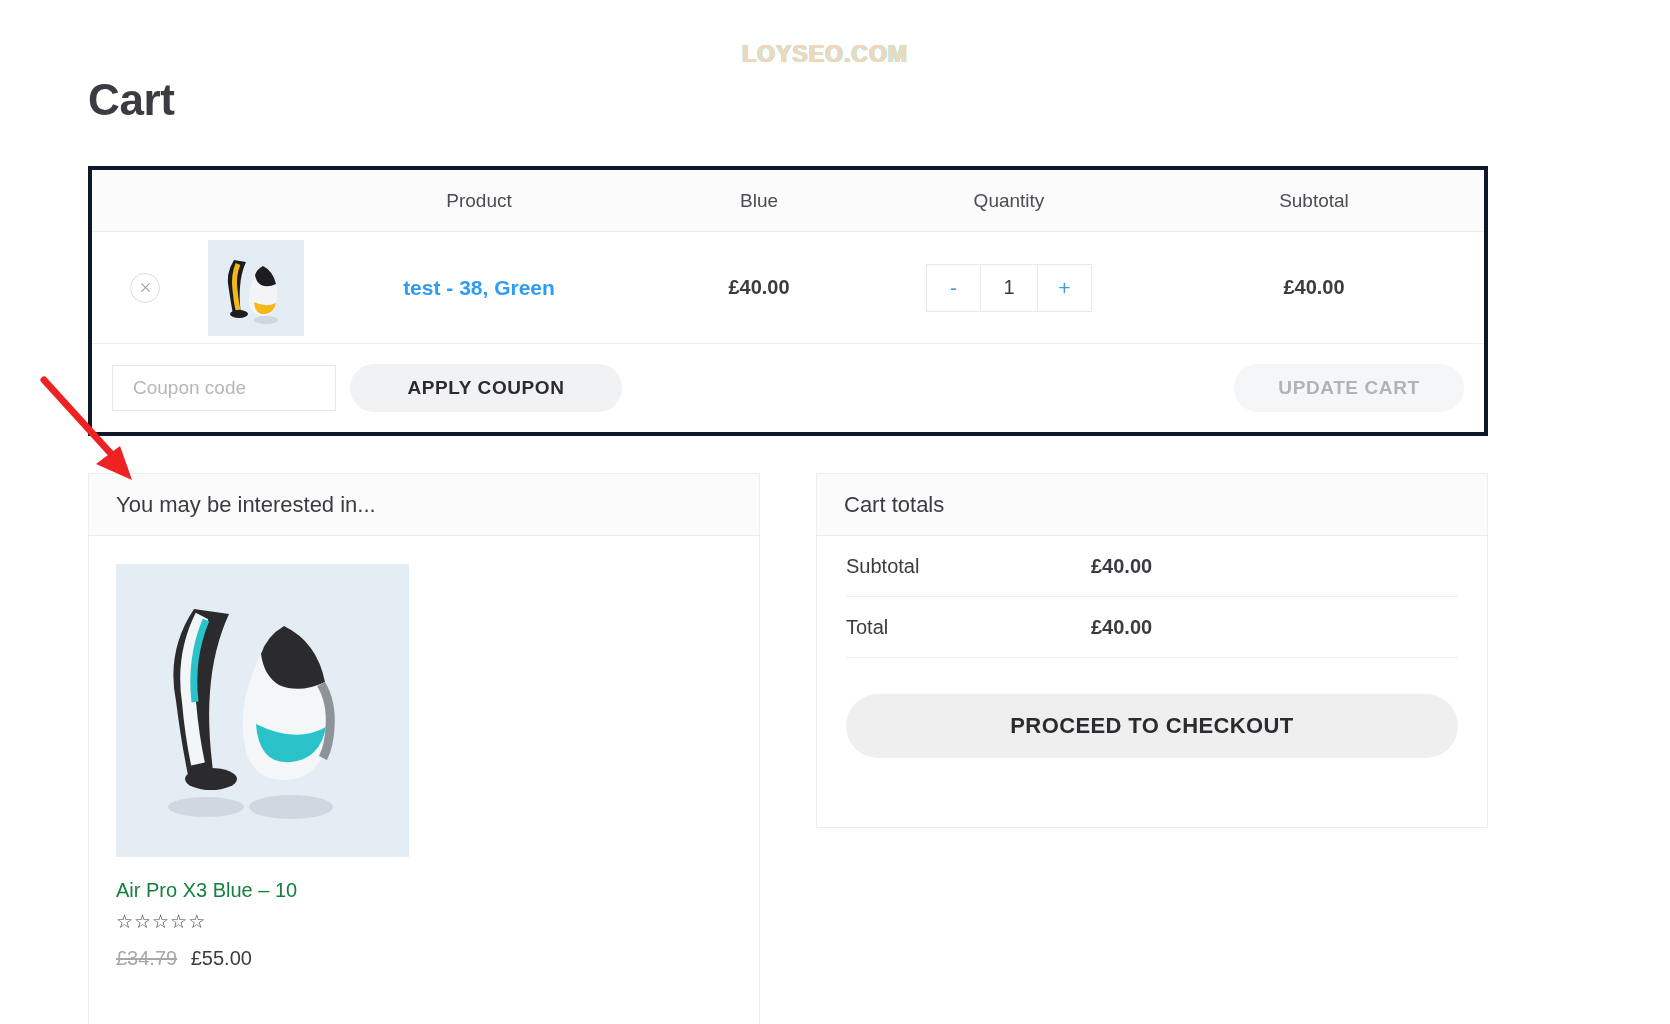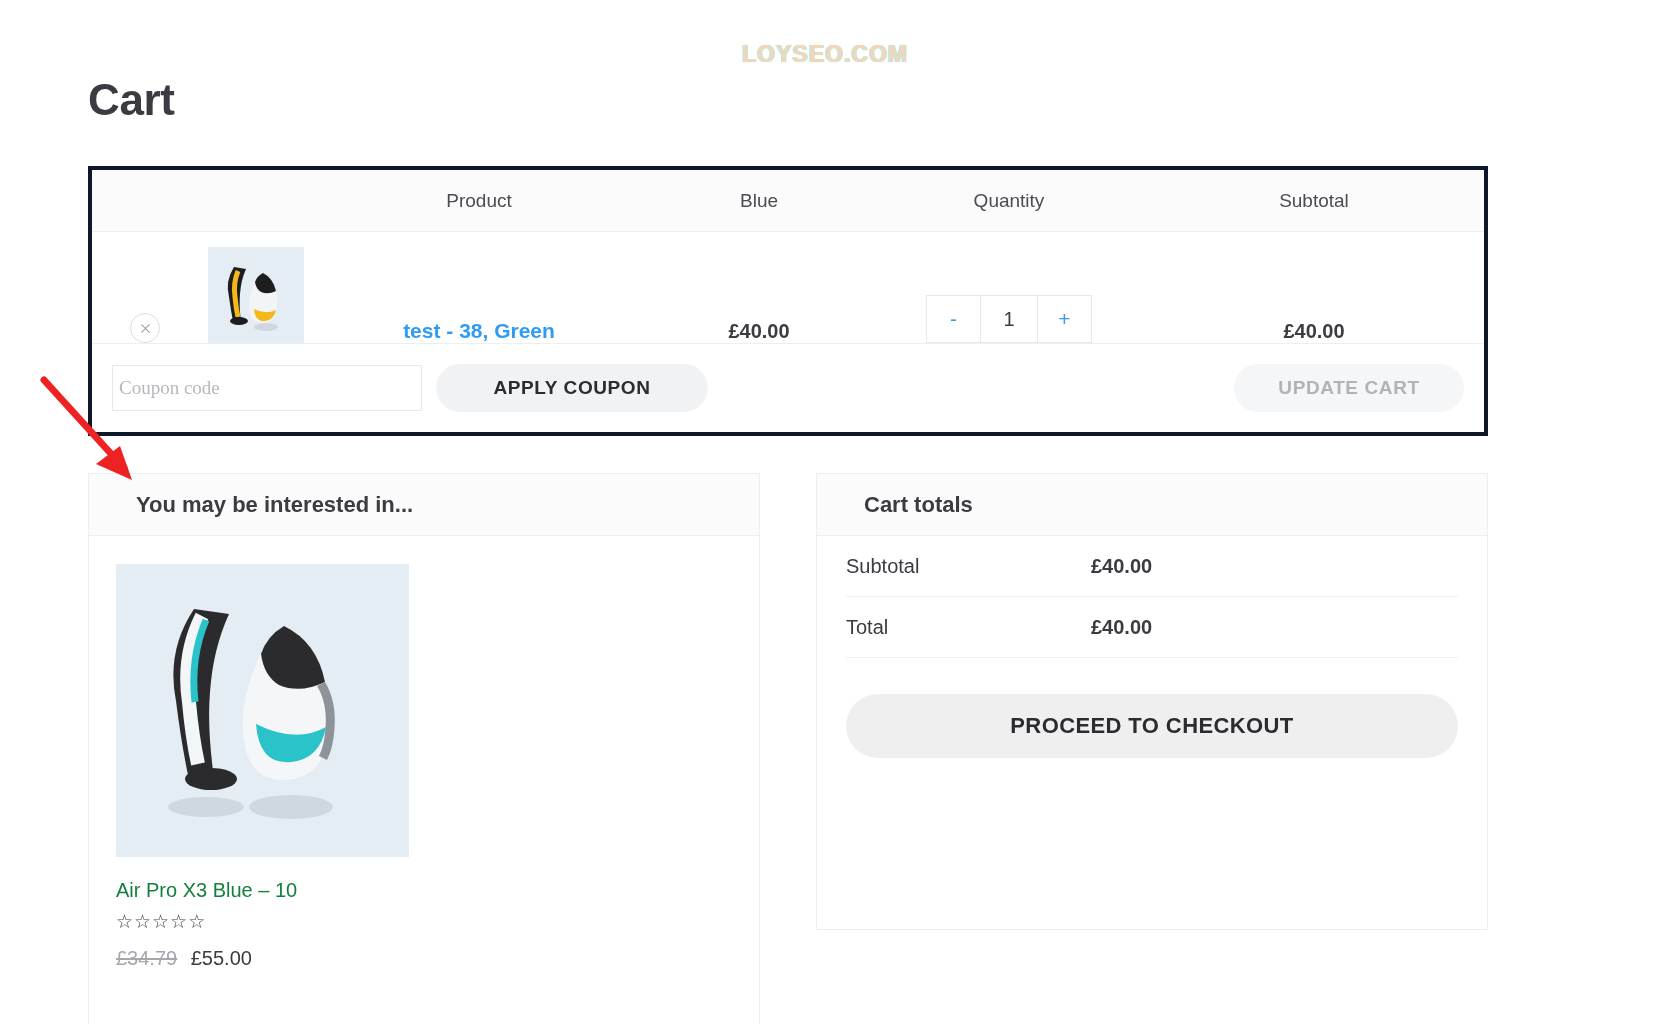--- a/index.html
+++ b/index.html
@@ -68,21 +68,21 @@
   .c-qty    { width: 270px; flex: 0 0 270px; text-align: center; }
   .c-sub    { flex: 1 1 auto; text-align: center; }
 
   .cart-head span {
     font-size: 19px;
     color: #4c4c52;
     font-weight: 400;
   }
   .cart-row {
     display: flex;
-    align-items: flex-end;
+    align-items: center;
     height: 112px;
     border-bottom: 1px solid #eceef0;
   }
   .remove-btn {
     width: 30px; height: 30px;
     margin: 0 auto;
     border: 1px solid #dadde0;
     border-radius: 50%;
     display: flex; align-items: center; justify-content: center;
     color: #9a9ea3;
@@ -142,27 +142,27 @@
 
   
   .coupon-row {
     display: flex;
     align-items: center;
     height: 88px;
     padding: 0 20px;
     position: relative;
   }
   .coupon-input {
-    width: 310px;
+    width: 224px;
     height: 46px;
     border: 1px solid #e6e8ea;
-    padding: 0 6px;
+    padding: 0 20px;
     font-size: 19px;
     color: #3b3b41;
-    font-family: Liberation Serif, serif;
+    font-family: Liberation Sans, sans-serif;
     background: #fff;
     outline: none;
   }
   .coupon-input::placeholder { color: #b4b8bd; }
   .btn-pill {
     border: none;
     border-radius: 26px;
     height: 48px;
     font-family: "Liberation Sans", sans-serif;
     font-size: 19px;
@@ -198,23 +198,22 @@
   .panel-head {
     height: 62px;
     background: #fbfbfc;
     border-bottom: 1px solid #eceef0;
     display: flex;
     align-items: center;
     padding-left: 27px;
   }
   .panel-head h2 {
     font-size: 22px;
-    font-weight: 700;
-    color: #3b3b41;
-    margin-left: 20px;
+    font-weight: 400;
+    color: #3b3b41;
   }
   .upsell-body { padding: 28px 27px 0 27px; }
   .upsell-thumb {
     width: 293px;
     height: 293px;
     background: #e4ecf4;
     position: relative;
     overflow: hidden;
   }
   .upsell-name {
@@ -234,21 +233,21 @@
     text-decoration: line-through;
     margin-right: 8px;
   }
   .new-price { color: #3b3b41; font-weight: 400; }
 
   .totals {
     position: absolute;
     top: 473px;
     left: 816px;
     width: 672px;
-    height: 457px;
+    height: 355px;
     border: 1px solid #eceef0;
     background: #fff;
   }
   .totals-body { padding: 0 29px; }
   .tot-row {
     display: flex;
     align-items: center;
     height: 61px;
     border-bottom: 1px solid #eef0f1;
   }

